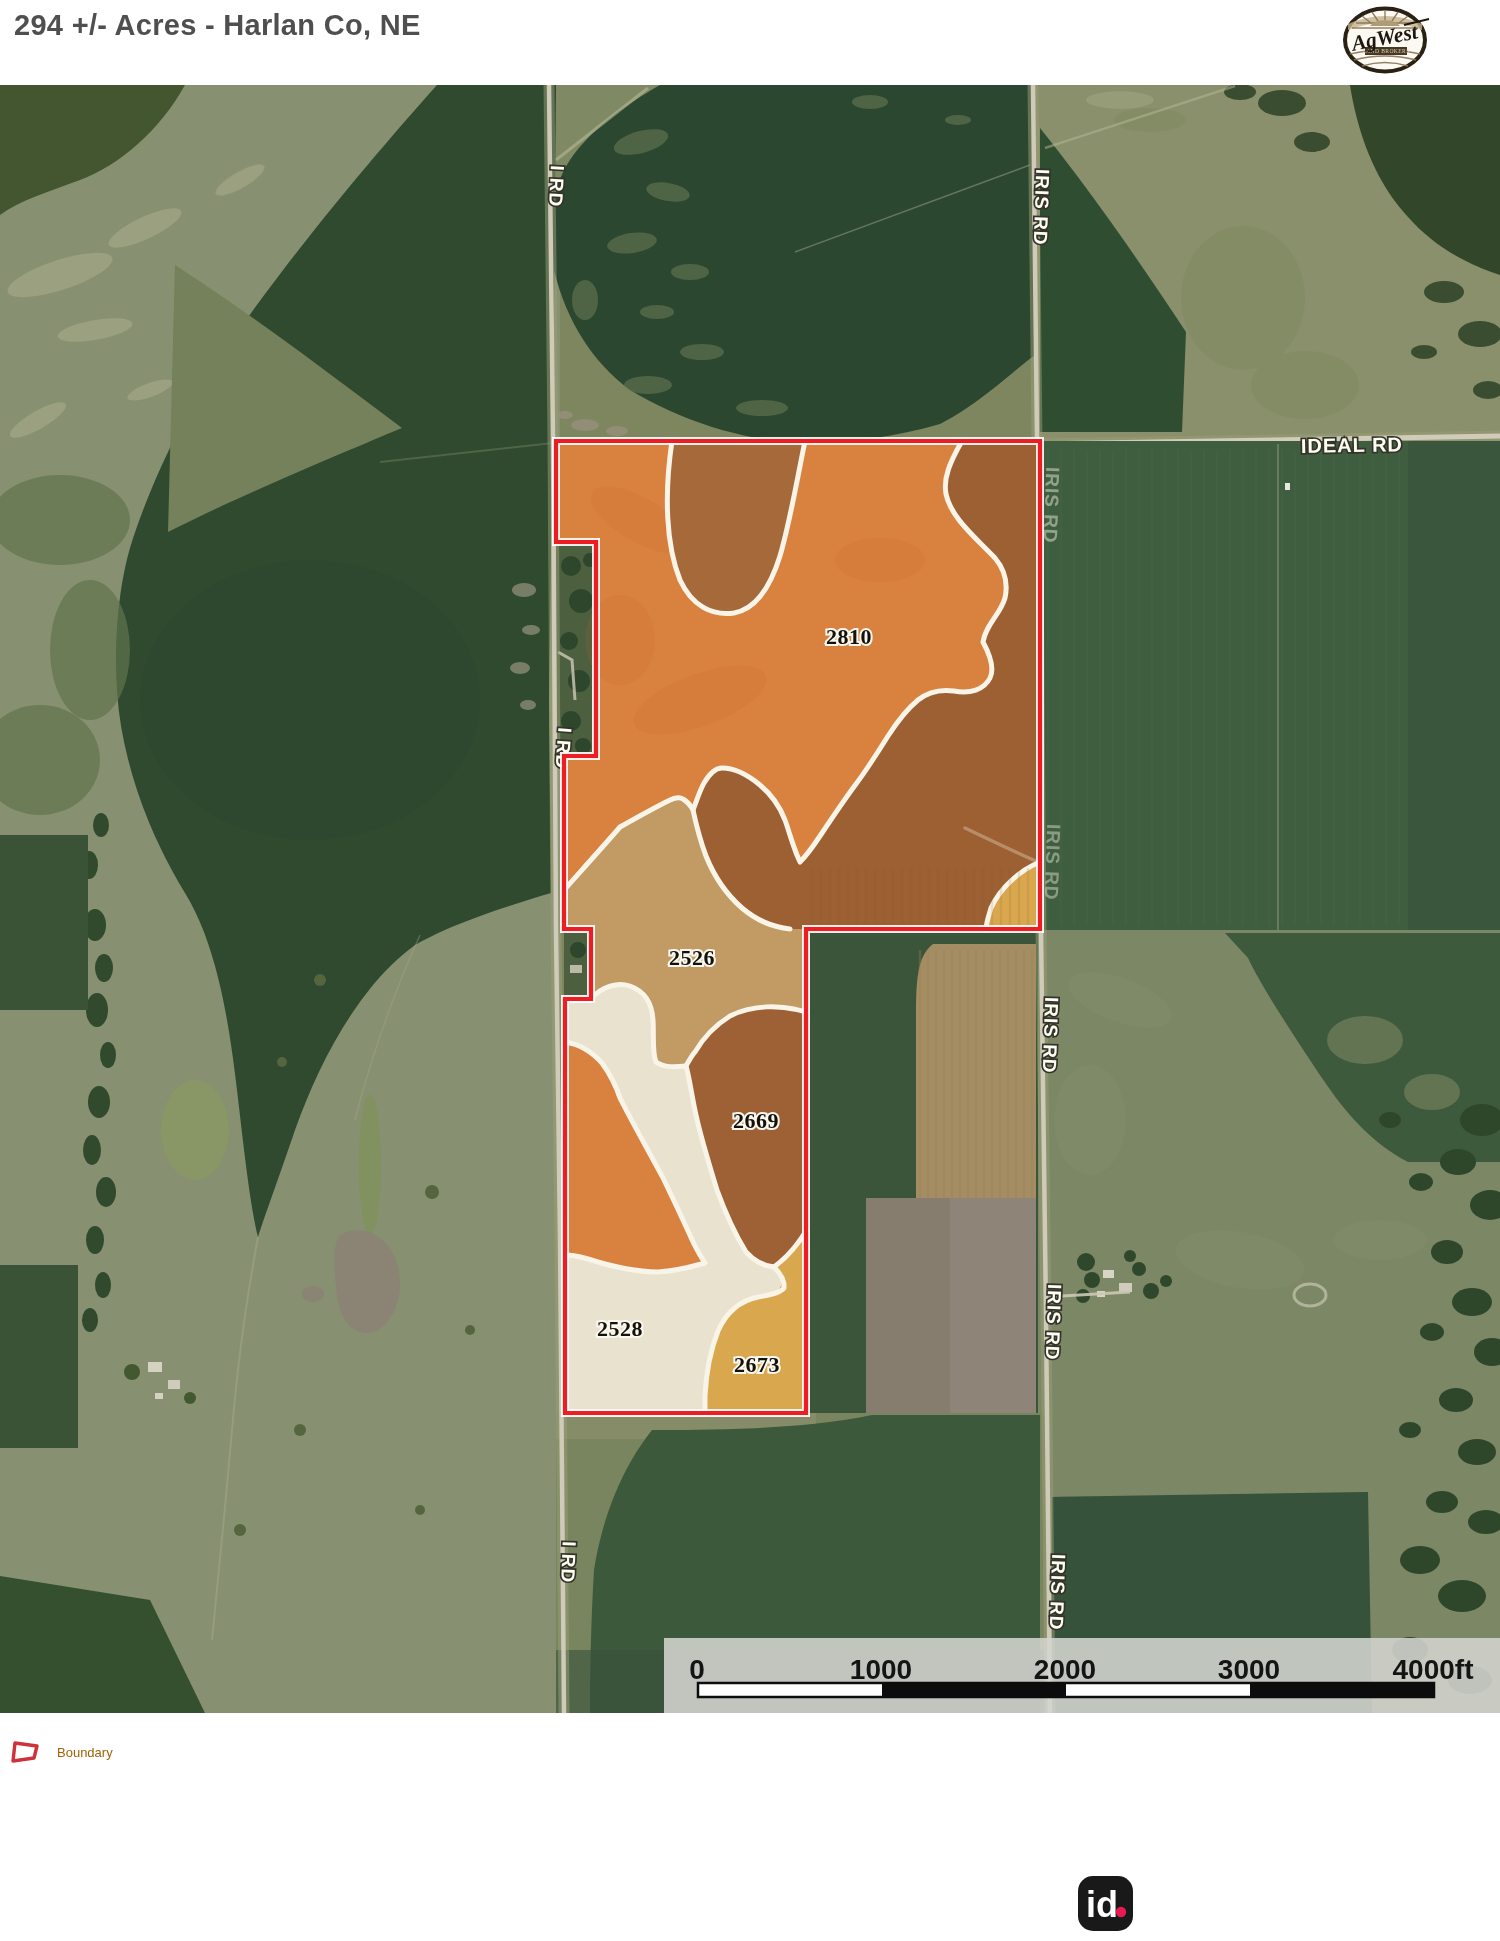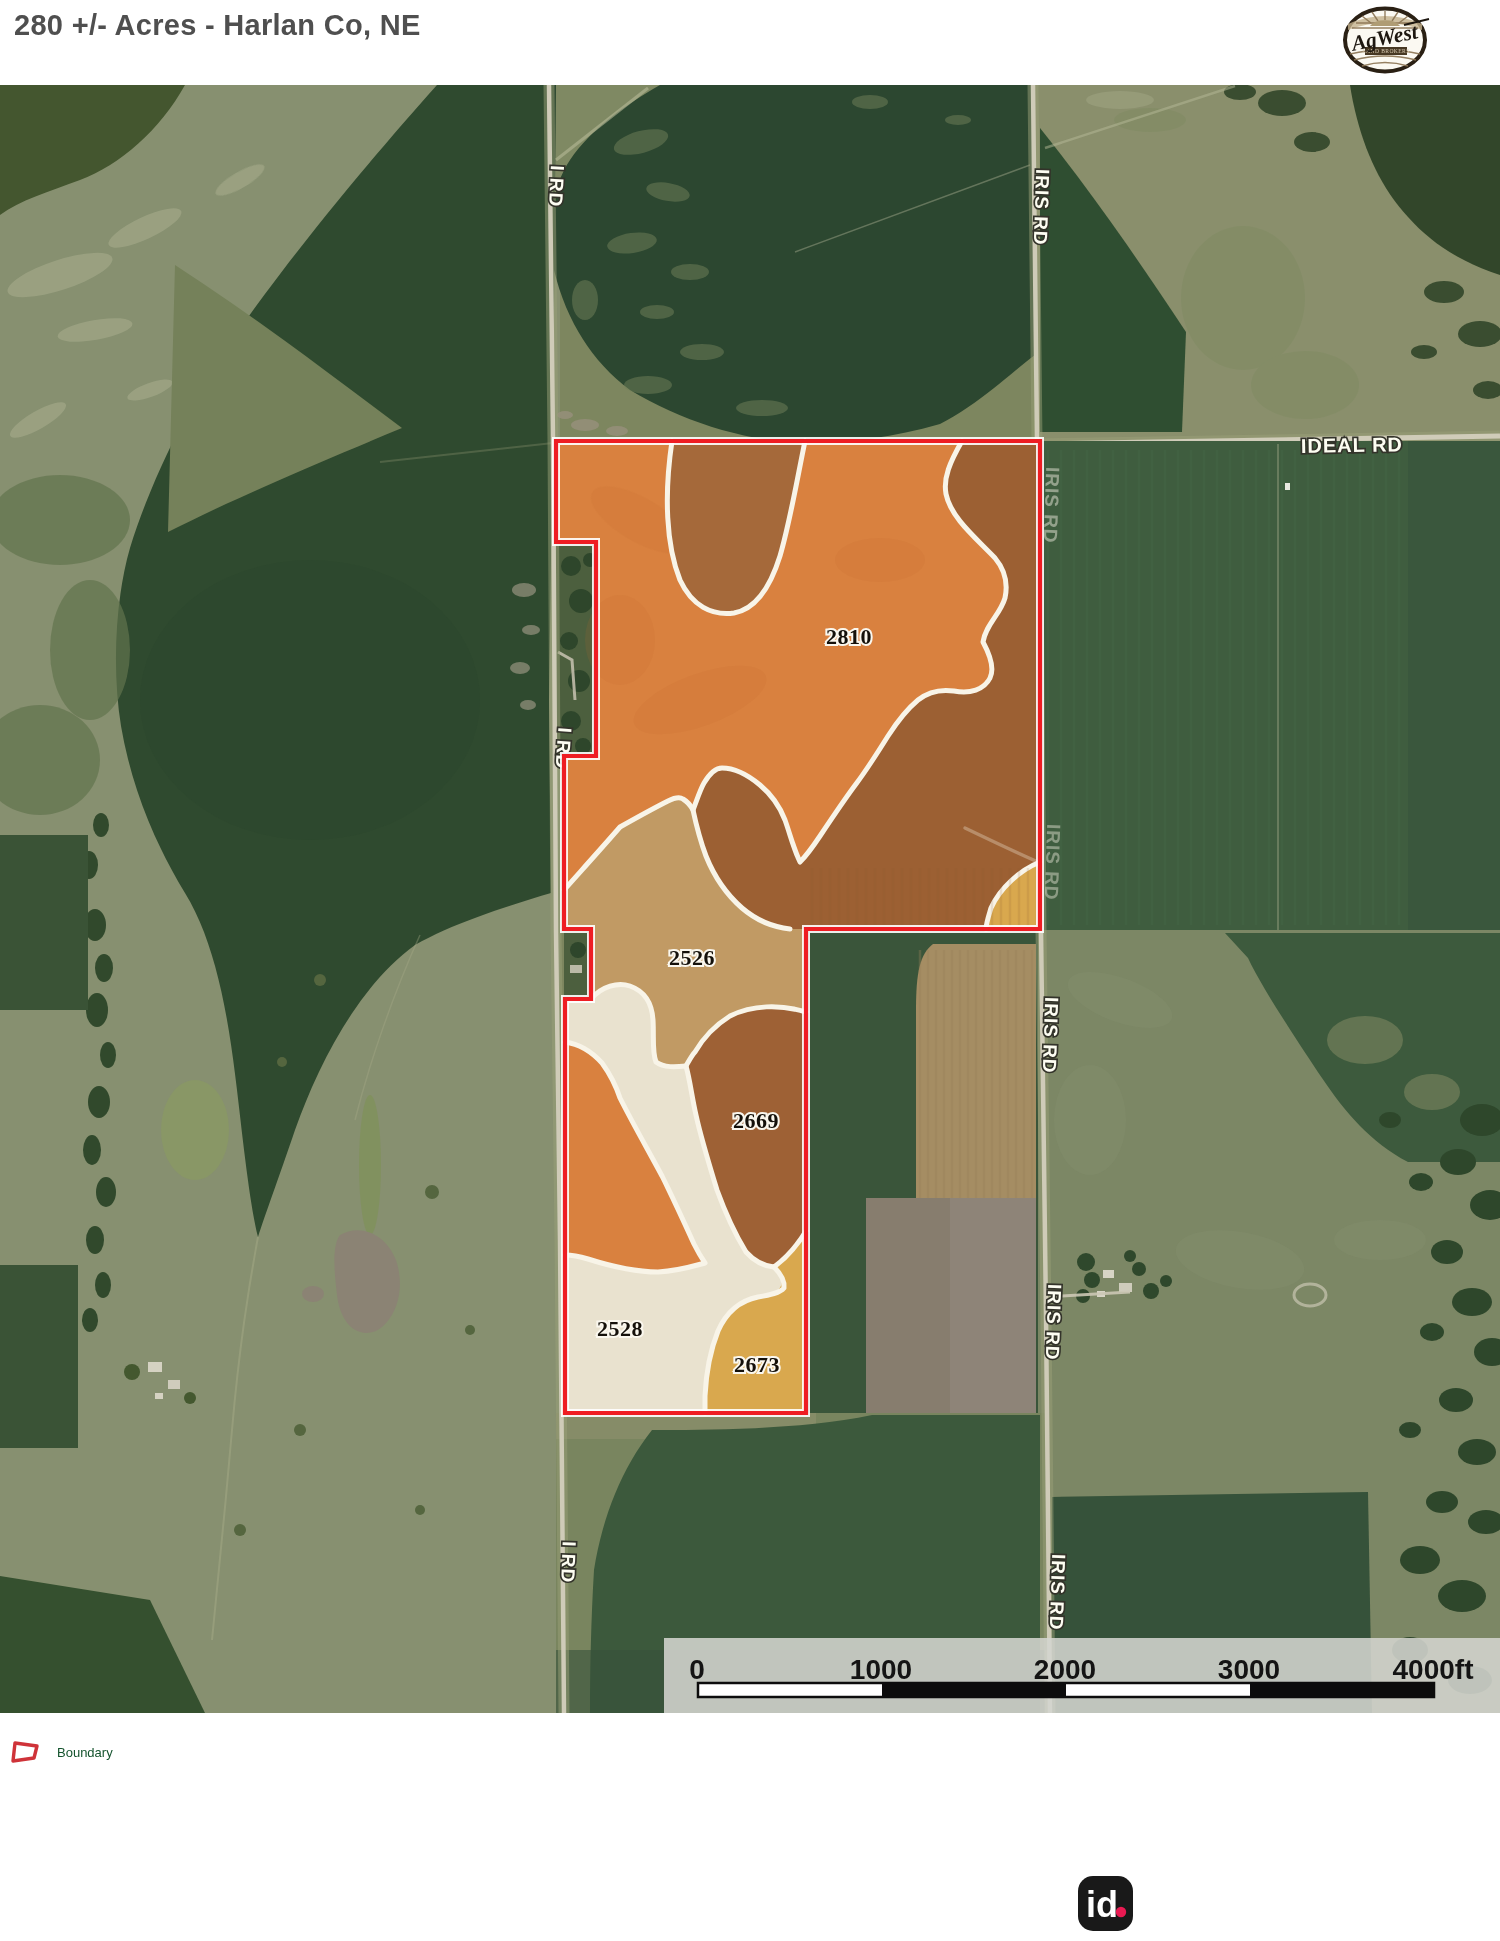--- a/index.html
+++ b/index.html
@@ -1,27 +1,27 @@
 <!DOCTYPE html>
 <html><head>
 <meta charset="utf-8">
 <style>
   html,body{margin:0;padding:0;background:#fff;}
   .page{position:relative;width:1500px;height:1941px;background:#fff;overflow:hidden;
         font-family:"Liberation Sans",sans-serif;}
   .title{position:absolute;left:14px;top:9px;font-size:29px;font-weight:bold;color:#4f4f4f;letter-spacing:.3px;}
   .subtitle{position:absolute;left:13px;top:41px;font-size:28px;color:#7b7b7b;}
-  .legendtext{position:absolute;left:57px;top:1745px;font-size:13px;color:#14532d;}
+  .legendtext{position:absolute;left:57px;top:1745px;font-size:13px;color:#a16207;}
   .disc{position:absolute;left:1138px;top:1876px;font-size:12px;line-height:15px;color:#6c6c6c;letter-spacing:.2px;white-space:nowrap;}
 </style>
 </head>
 <body>
 <div class="page">
 
-<div class="title">280 +/- Acres - Harlan Co, NE</div>
+<div class="title">294 +/- Acres - Harlan Co, NE</div>
 
 
 <svg id="map" style="position:absolute;left:0;top:85px" width="1500" height="1628" viewBox="0 85 1500 1628" font-family="Liberation Sans,sans-serif">
 
 <rect x="0" y="85" width="1500" height="1628" fill="#7d865f"></rect>
 
 <rect x="0" y="85" width="560" height="1628" fill="#879070"></rect>
 
 <path d="M0,85 L185,85 C160,130 120,165 80,180 C48,192 20,200 0,215 Z" fill="#44562f"></path>
 

